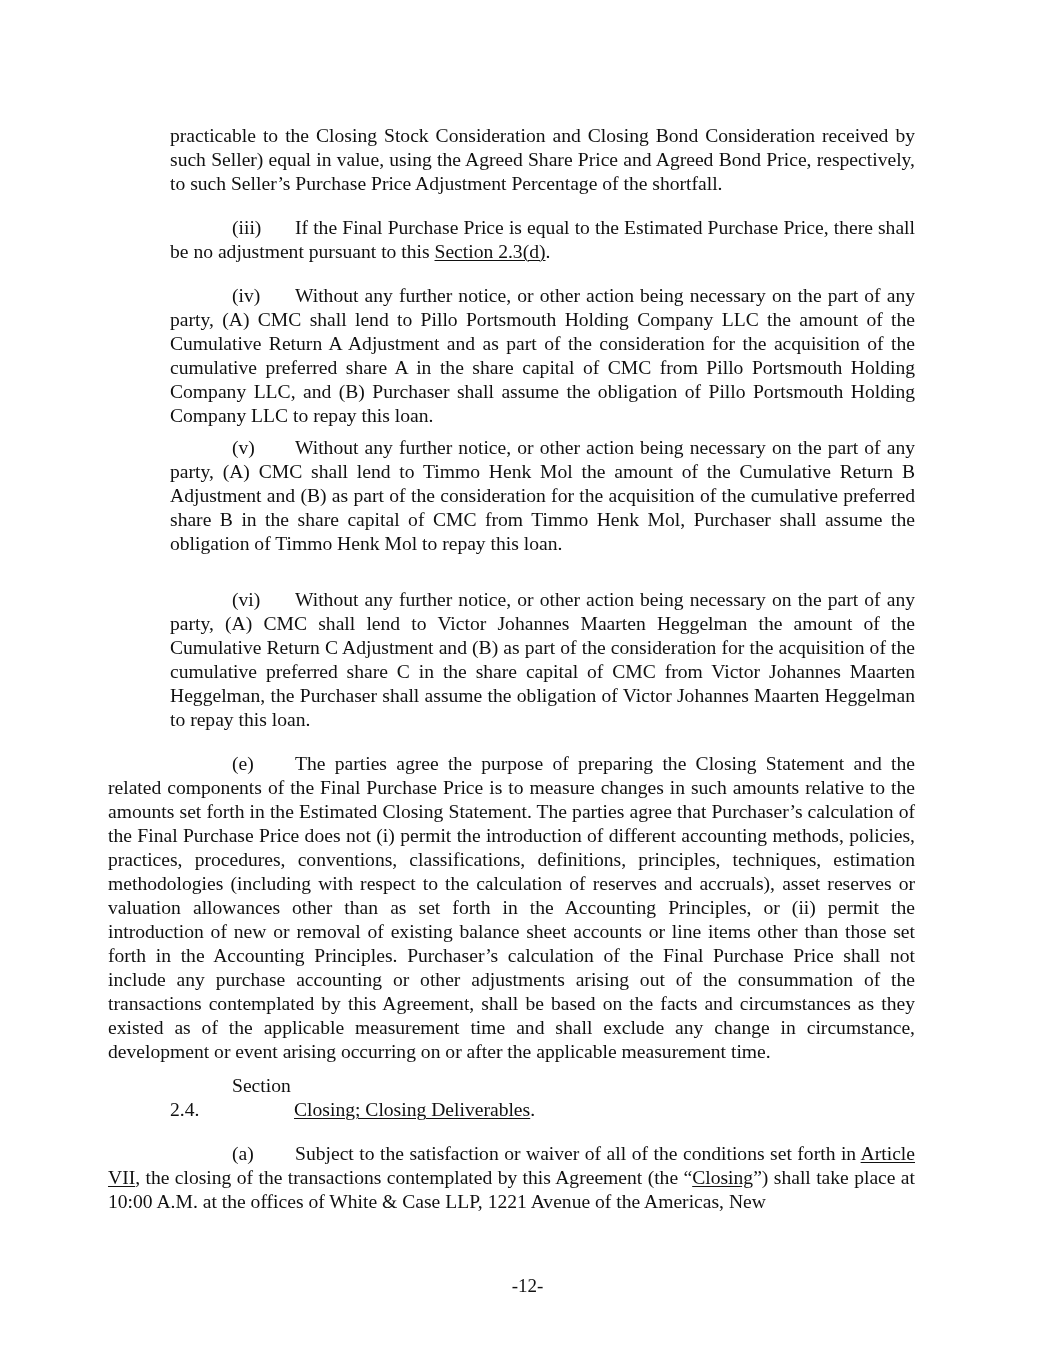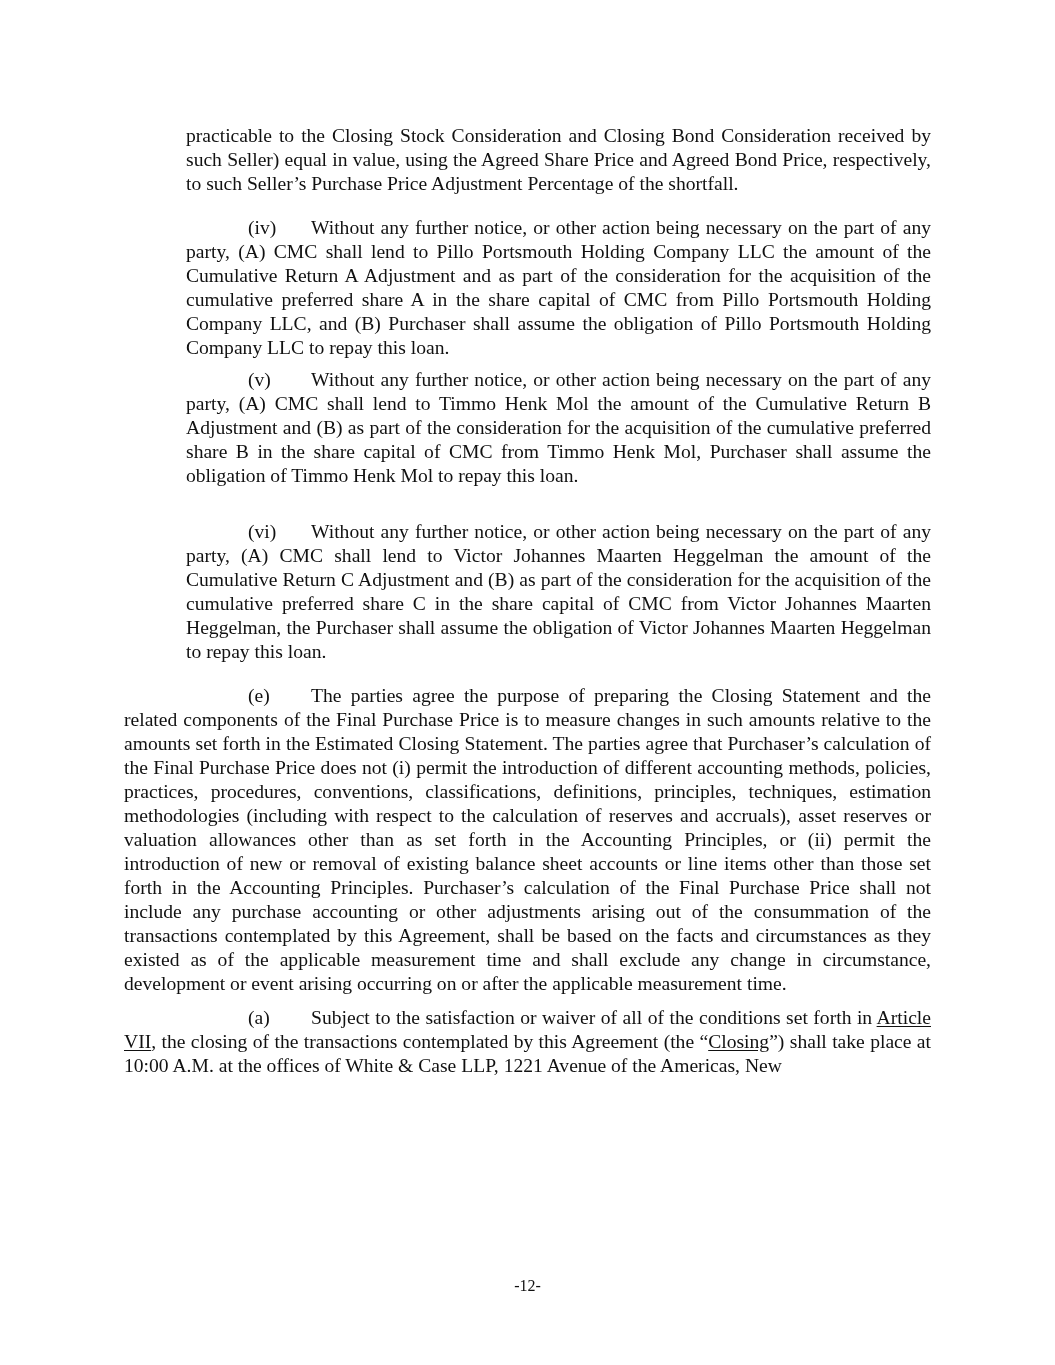--- a/index.html
+++ b/index.html
@@ -10,21 +10,21 @@
     body {
       width: 1055px;
       height: 1365px;
       position: relative;
       overflow: hidden;
       font-family: "Liberation Serif", "DejaVu Serif", serif;
       color: #111111;
     }
     .page {
       position: absolute;
-      left: 124px;
+      left: 108px;
       top: 124px;
       width: 807px;
       font-size: 19.6px;
       line-height: 24px;
     }
     .para {
       margin: 0 0 20px 0;
       text-align: justify;
       text-align-last: left;
     }
@@ -55,45 +55,47 @@
       font-weight: normal;
       text-decoration: underline;
       text-underline-offset: 2px;
     }
     .page-number {
       position: absolute;
       top: 1275px;
       left: 0;
       width: 1055px;
       text-align: center;
-      font-size: 16px;
+      font-size: 19px;
       line-height: 22px;
     }
     #para-intro { margin-bottom: 20px; }
     #para-iii { margin-bottom: 20px; }
     #para-iv { margin-bottom: 8px; }
     #para-v { margin-bottom: 32px; }
     #para-vi { }
     #para-e { margin-bottom: 10px; }
     #para-section { margin-bottom: 20px; }
   </style>
 </head>
 <body>
 
 <div class="page">
 
   <p class="para indented" id="para-intro">practicable to the Closing Stock Consideration and Closing Bond Consideration received by such Seller) equal in value, using the Agreed Share Price and Agreed Bond Price, respectively, to such Seller’s Purchase Price Adjustment Percentage of the shortfall.</p>
 
+  <p class="para indented sub-indent" id="para-iii"><span class="label">(iii)</span><span>If the Final Purchase Price is equal to the Estimated Purchase Price, there shall be no adjustment pursuant to this </span><span class="u">Section 2.3(d)</span><span>.</span></p>
 
   <p class="para indented sub-indent" id="para-iv"><span class="label">(iv)</span><span>Without any further notice, or other action being necessary on the part of any party, (A) CMC shall lend to Pillo Portsmouth Holding Company LLC the amount of the Cumulative Return A Adjustment and as part of the consideration for the acquisition of the cumulative preferred share A in the share capital of CMC from Pillo Portsmouth Holding Company LLC, and (B) Purchaser shall assume the obligation of Pillo Portsmouth Holding Company LLC to repay this loan.</span></p>
 
   <p class="para indented sub-indent" id="para-v"><span class="label">(v)</span><span>Without any further notice, or other action being necessary on the part of any party, (A) CMC shall lend to Timmo Henk Mol the amount of the Cumulative Return B Adjustment and (B) as part of the consideration for the acquisition of the cumulative preferred share B in the share capital of CMC from Timmo Henk Mol, Purchaser shall assume the obligation of Timmo Henk Mol to repay this loan.</span></p>
 
   <p class="para indented sub-indent" id="para-vi"><span class="label">(vi)</span><span>Without any further notice, or other action being necessary on the part of any party, (A) CMC shall lend to Victor Johannes Maarten Heggelman the amount of the Cumulative Return C Adjustment and (B) as part of the consideration for the acquisition of the cumulative preferred share C in the share capital of CMC from Victor Johannes Maarten Heggelman, the Purchaser shall assume the obligation of Victor Johannes Maarten Heggelman to repay this loan.</span></p>
 
   <p class="para first-indent" id="para-e"><span class="label">(e)</span><span>The parties agree the purpose of preparing the Closing Statement and the related components of the Final Purchase Price is to measure changes in such amounts relative to the amounts set forth in the Estimated Closing Statement. The parties agree that Purchaser’s calculation of the Final Purchase Price does not (i) permit the introduction of different accounting methods, policies, practices, procedures, conventions, classifications, definitions, principles, techniques, estimation methodologies (including with respect to the calculation of reserves and accruals), asset reserves or valuation allowances other than as set forth in the Accounting Principles, or (ii) permit the introduction of new or removal of existing balance sheet accounts or line items other than those set forth in the Accounting Principles. Purchaser’s calculation of the Final Purchase Price shall not include any purchase accounting or other adjustments arising out of the consummation of the transactions contemplated by this Agreement, shall be based on the facts and circumstances as they existed as of the applicable measurement time and shall exclude any change in circumstance, development or event arising occurring on or after the applicable measurement time.</span></p>
 
+  <p class="para sub-indent" id="para-section"><span class="sec-label">Section 2.4.</span><span class="u">Closing; Closing Deliverables</span><span>.</span></p>
 
   <p class="para first-indent" id="para-a"><span class="label">(a)</span><span>Subject to the satisfaction or waiver of all of the conditions set forth in </span><span class="u">Article VII</span><span>, the closing of the transactions contemplated by this Agreement (the “</span><span class="bold-u">Closing</span><span>”) shall take place at 10:00 A.M. at the offices of White &amp; Case LLP, 1221 Avenue of the Americas, New</span></p>
 
 </div>
 
 <div class="page-number">-12-</div>
 
 </body></html>

